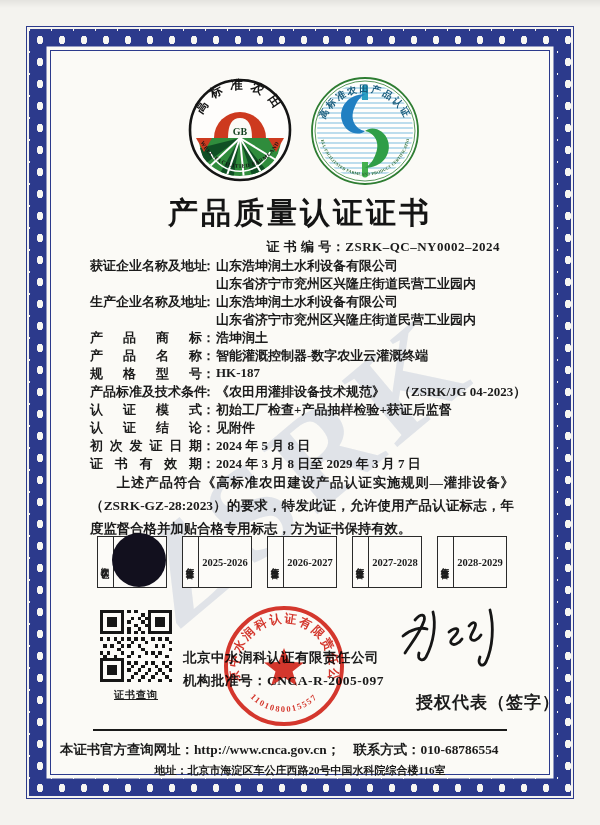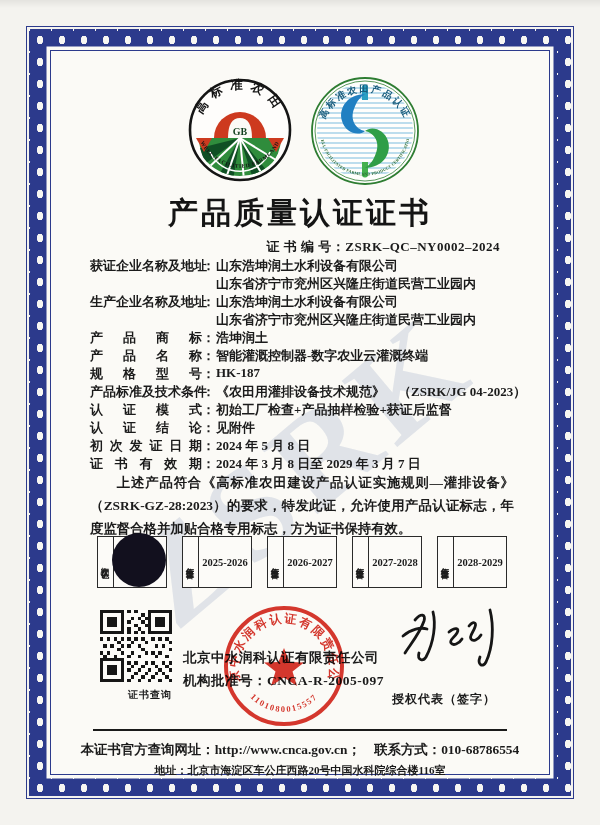--- a/index.html
+++ b/index.html
@@ -35,28 +35,28 @@
   .para{left:90px;top:471px;width:424px;font-size:13.4px;font-weight:bold;
       line-height:23px;text-align:justify;text-indent:2em;}
   
   .boxrow{left:97px;top:536px;width:410px;height:34px;display:flex;justify-content:space-between;}
   .sbox{width:70px;height:52px;border:1.2px solid #2a2a2a;background:#fcfbf8;display:flex;box-sizing:border-box;}
   .sside{width:15px;border-right:1.6px solid #2a2a2a;display:flex;align-items:center;justify-content:center;
       writing-mode:vertical-rl;text-orientation:upright;font-size:8.5px;font-weight:bold;letter-spacing:1px;}
   .syear{flex:1;display:flex;align-items:center;justify-content:center;
       font-size:10.5px;font-weight:bold;letter-spacing:0px;}
   .inkblot{left:112px;top:533px;width:54px;height:54px;border-radius:50%;background:#12101e;}
-  .qrcap{left:100px;top:688px;width:72px;text-align:right;font-size:10px;font-weight:bold;letter-spacing:1px;}
+  .qrcap{left:100px;top:688px;width:72px;text-align:center;font-size:10px;font-weight:bold;letter-spacing:1px;text-decoration:underline;}
   .company{left:183px;top:649px;font-size:13.5px;font-weight:bold;letter-spacing:.5px;}
   .approval{left:183px;top:672px;font-size:13.5px;font-weight:bold;letter-spacing:.5px;}
   .sealsvg{left:221px;top:603px;mix-blend-mode:multiply;opacity:.93;}
   .sigsvg{left:393px;top:602px;}
-  .sigcap{left:392px;top:691px;font-size:12px;font-weight:bold;letter-spacing:1px;font-family:Liberation Serif, serif;}
+  .sigcap{left:416px;top:691px;font-size:17px;font-weight:bold;letter-spacing:1px;font-family:Liberation Serif, serif;}
   .sep{left:93px;top:729px;width:414px;height:2px;background:#1a1a1a;}
-  .foot1{top:741px;left:60px;width:480px;text-align:center;font-size:13.4px;font-weight:bold;}
+  .foot1{top:741px;left:60px;width:480px;font-size:13.4px;font-weight:bold;}
   .foot2{top:763px;left:60px;width:480px;text-align:center;font-size:11px;font-weight:bold;}
 </style>
 </head>
 <body>
 
 <div class="page">
 
   <div class="frame-outer"></div>
   <div class="frame-band"></div>
   <div class="frame-inner"></div>

